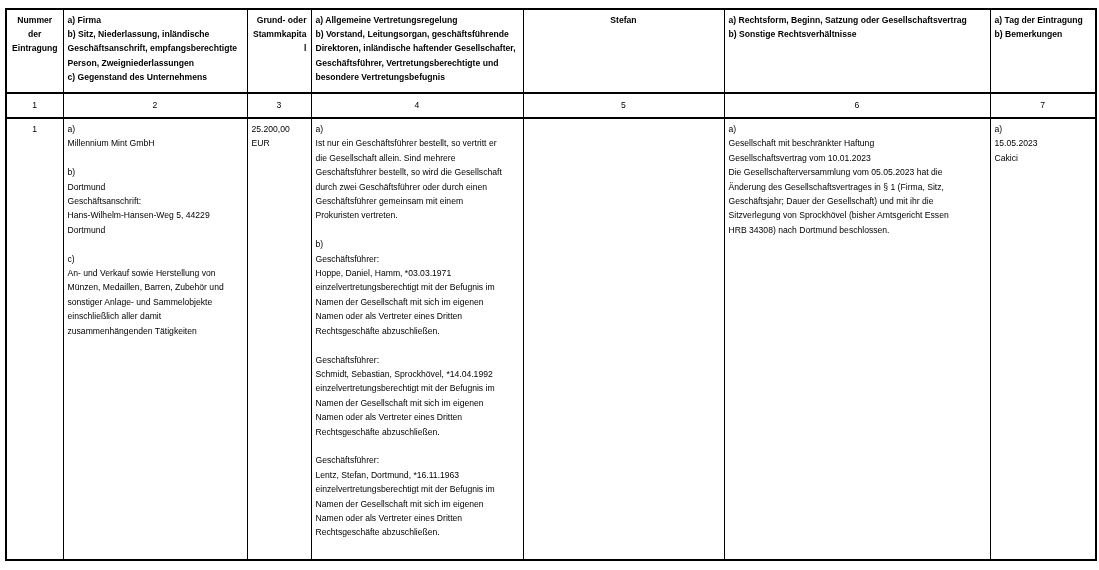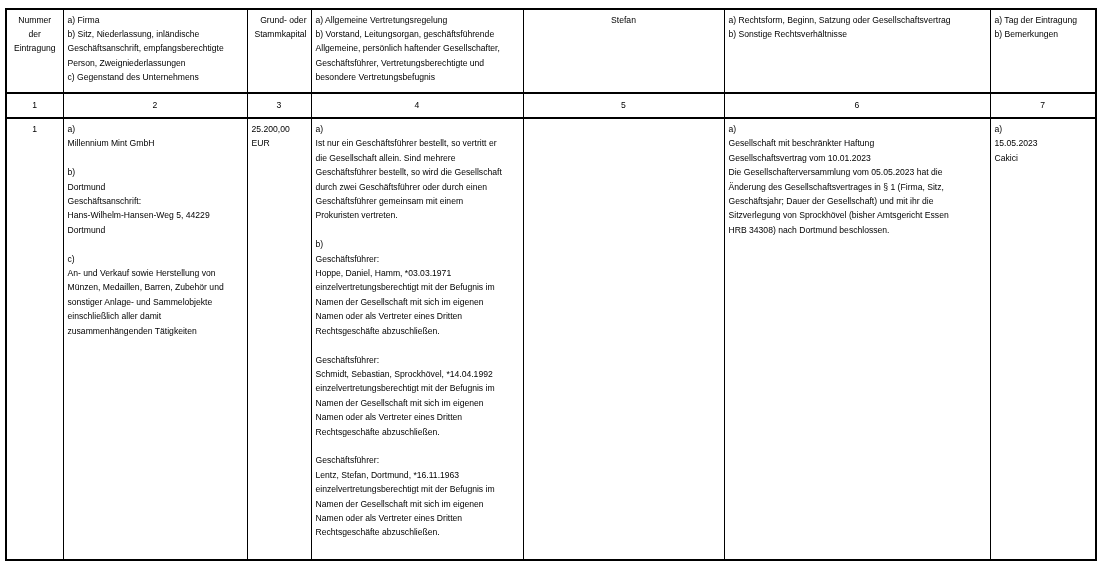--- a/index.html
+++ b/index.html
@@ -23,21 +23,21 @@
   table.register td {
     border: 1px solid #000000;
     vertical-align: top;
     padding: 3px 4px;
     font-size: 8.6px;
     line-height: 14.4px;
     white-space: pre-line;
     overflow-wrap: break-word;
   }
   tr.header-row td {
-    font-weight: normal;
+    font-weight: bold;
     height: 76px;
     line-height: 14.2px;
     border-bottom: 2px solid #000000;
   }
   tr.colnum-row td {
     text-align: center;
     height: 17px;
     line-height: 16px;
     white-space: normal;
     border-bottom: 2px solid #000000;
@@ -70,21 +70,21 @@
 Eintragung</td>
       <td>a) Firma
 b) Sitz, Niederlassung, inländische
 Geschäftsanschrift, empfangsberechtigte
 Person, Zweigniederlassungen
 c) Gegenstand des Unternehmens</td>
       <td class="align-right">Grund- oder
 Stammkapital</td>
       <td>a) Allgemeine Vertretungsregelung
 b) Vorstand, Leitungsorgan, geschäftsführende
-Allgemeine, persönlich haftender Gesellschafter,
+Direktoren, inländische haftender Gesellschafter,
 Geschäftsführer, Vertretungsberechtigte und
 besondere Vertretungsbefugnis</td>
       <td class="align-center">Stefan</td>
       <td>a) Rechtsform, Beginn, Satzung oder Gesellschaftsvertrag
 b) Sonstige Rechtsverhältnisse</td>
       <td>a) Tag der Eintragung
 b) Bemerkungen</td>
     </tr>
 
     <tr class="colnum-row">

